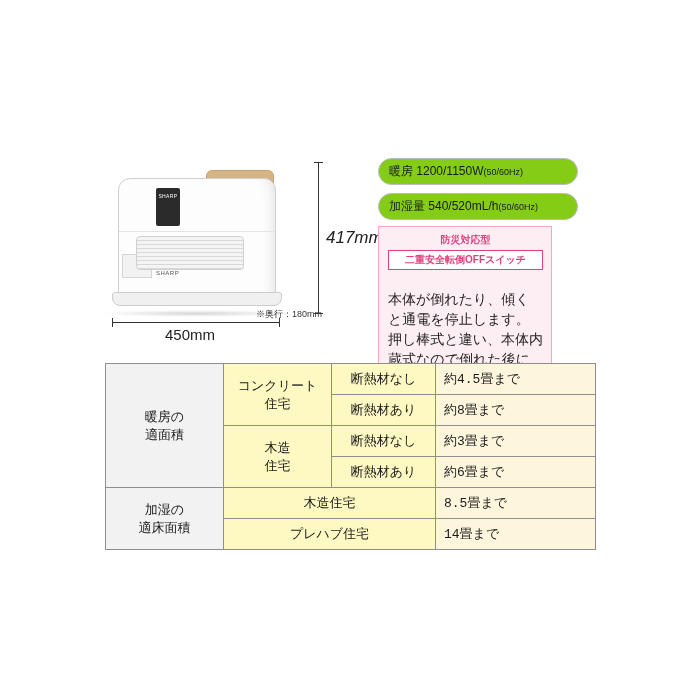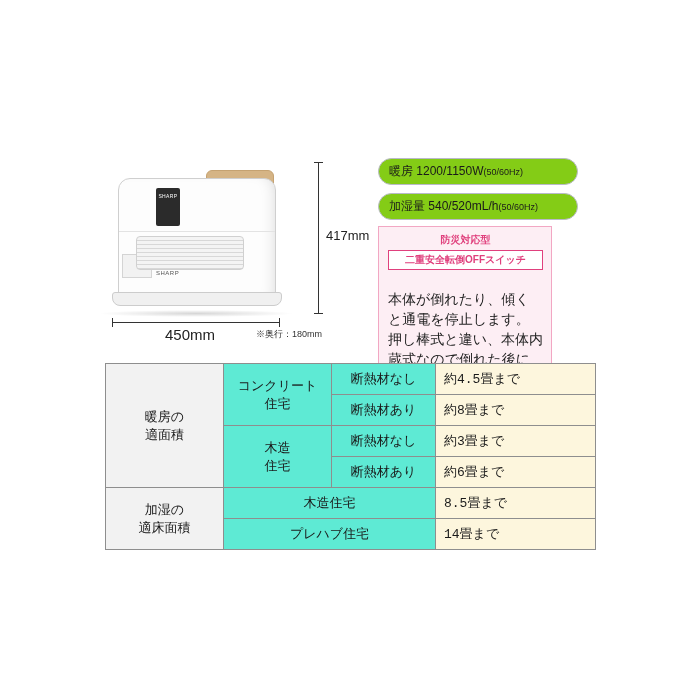--- a/index.html
+++ b/index.html
@@ -154,22 +154,23 @@
     width: 9px;
     height: 1px;
     background: #333;
   }
   .dim-v:before { top: 0; }
   .dim-v:after { bottom: 0; }
   .dim-v-label {
     position: absolute;
     left: 266px;
     top: 88px;
-    font-size: 13px;
+    font-size: 17px;
     color: #222;
+    font-style: italic;
   }
   .dim-h {
     position: absolute;
     left: 52px;
     top: 182px;
     width: 168px;
     height: 1px;
     background: #333;
   }
   .dim-h:before, .dim-h:after {
@@ -188,21 +189,20 @@
     top: 186px;
     font-size: 15px;
     color: #222;
   }
   .depth-label {
     position: absolute;
     left: 196px;
     top: 168px;
     font-size: 9px;
     color: #333;
-    margin-top: 20px;
   }
 
   
   .spec-list {
     position: absolute;
     left: 378px;
     top: 158px;
     width: 200px;
   }
   .spec-pill {
@@ -271,21 +271,21 @@
     box-sizing: border-box;
   }
   .cell-head {
     background: #f2f2f2;
     text-align: center;
     font-size: 13px;
     line-height: 1.35;
     color: #1a1a1a;
   }
   .cell-sub {
-    background: #5eead4;
+    background: #fef9c3;
     text-align: center;
     font-size: 13px;
     line-height: 1.35;
   }
   .cell-value {
     background: #fdf6dd;
     text-align: left;
     font-size: 13px;
     font-family: Liberation Mono, monospace;
   }

